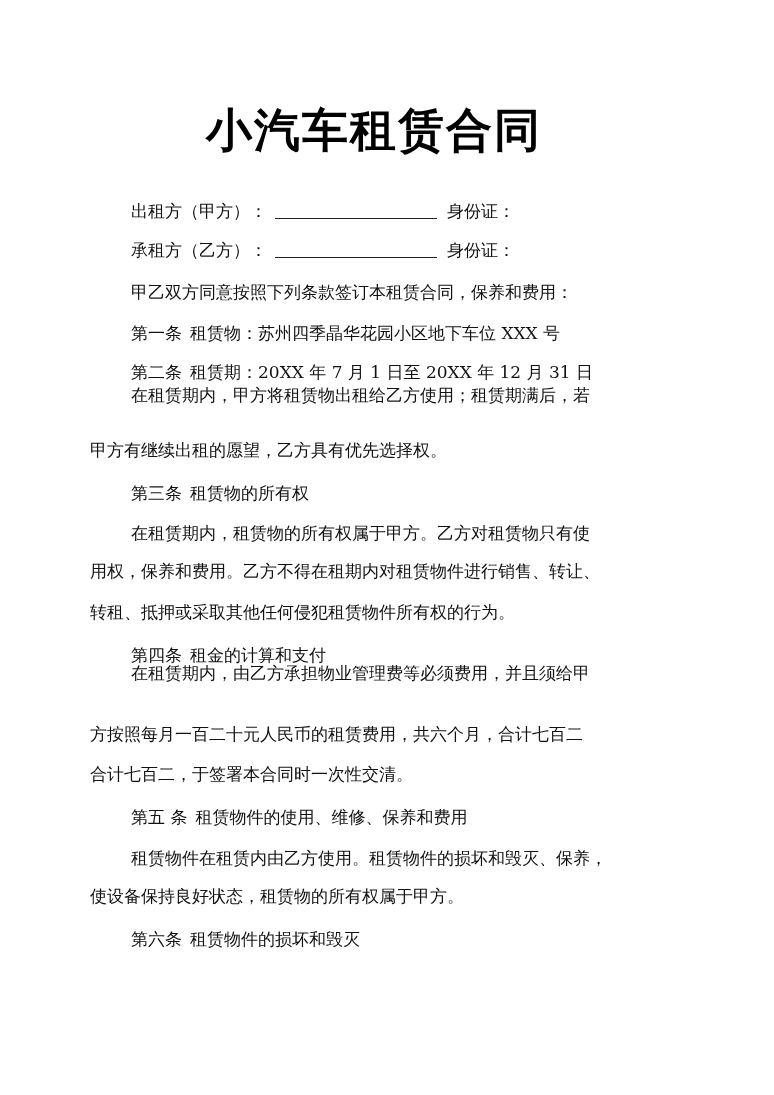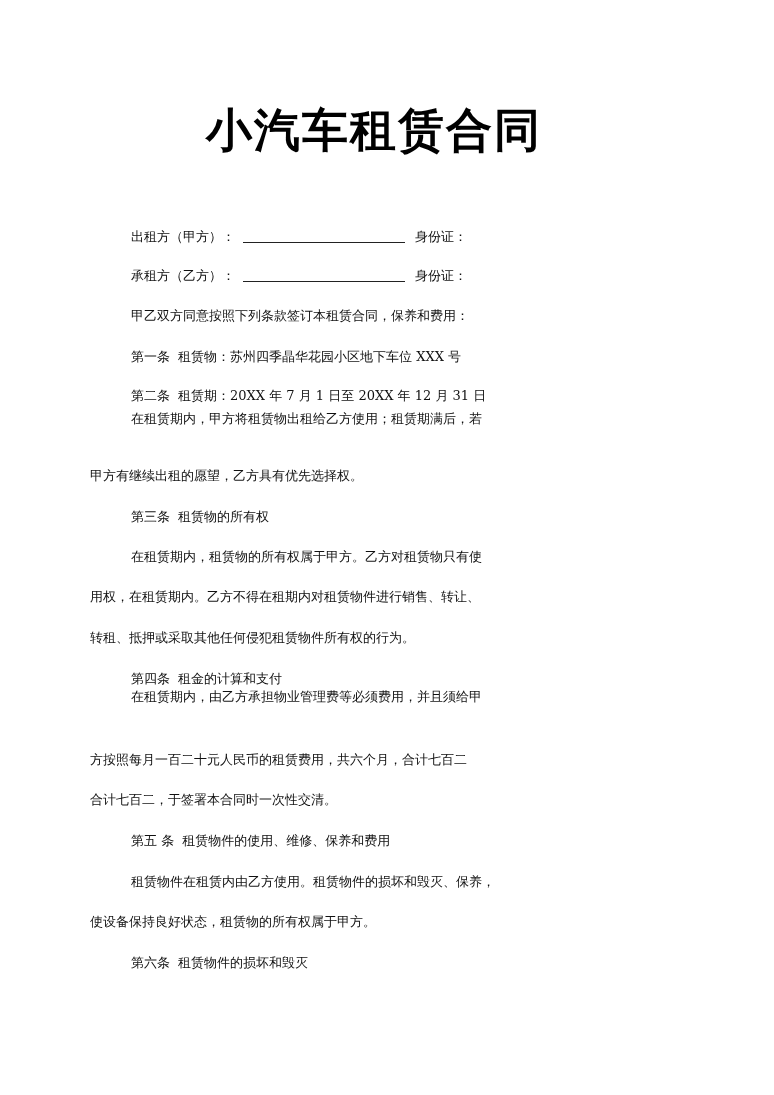--- a/index.html
+++ b/index.html
@@ -1,23 +1,23 @@
 <!DOCTYPE html>
 <html><head>
 <meta charset="utf-8">
 <style>
   html, body { margin: 0; padding: 0; background: #ffffff; }
   body { width: 774px; height: 1095px; position: relative; overflow: hidden;
          font-family: "DejaVu Serif", "Liberation Serif", serif; color: #111; }
   .title { position: absolute; left: 0; width: 748px; top: 100px; text-align: center;
            font-family: "DejaVu Sans", "Liberation Sans", sans-serif; font-weight: bold;
            font-size: 46px; letter-spacing: 2px; line-height: 60px; color: #000; }
-  .line { position: absolute; font-size: 13px; line-height: 26px; white-space: nowrap; margin-top: 24px; }
+  .line { position: absolute; font-size: 17px; line-height: 26px; white-space: nowrap; }
   .ind { left: 131px; }
-  .full { left: 90px; }
+  .full { left: 90px; font-family: Liberation Mono, monospace; }
   .blank { display: inline-block; width: 162px; border-bottom: 1px solid #222; height: 20px;
            vertical-align: -2px; margin: 0 10px 0 8px; }
   .sep { display: inline-block; width: 8px; }
 </style>
 </head>
 <body>
 
 <div>
   <div class="title">小汽车租赁合同</div>
 
@@ -31,21 +31,21 @@
   <div class="line ind" style="top:279px">甲乙双方同意按照下列条款签订本租赁合同，保养和费用：</div>
 
   <div class="line ind" style="top:320px"><span>第一条</span><span class="sep"></span><span>租赁物：苏州四季晶华花园小区地下车位 XXX 号</span></div>
 
   <div class="line ind" style="top:359px"><span>第二条</span><span class="sep"></span><span>租赁期：20XX 年 7 月 1 日至 20XX 年 12 月 31 日</span></div>
   <div class="line ind" style="top:382px">在租赁期内，甲方将租赁物出租给乙方使用；租赁期满后，若</div>
   <div class="line full" style="top:439px">甲方有继续出租的愿望，乙方具有优先选择权。</div>
 
   <div class="line ind" style="top:480px"><span>第三条</span><span class="sep"></span><span>租赁物的所有权</span></div>
   <div class="line ind" style="top:520px">在租赁期内，租赁物的所有权属于甲方。乙方对租赁物只有使</div>
-  <div class="line full" style="top:560px">用权，在租赁期内。乙方不得在租期内对租赁物件进行销售、转让、</div>
+  <div class="line full" style="top:560px">用权，保养和费用。乙方不得在租期内对租赁物件进行销售、转让、</div>
   <div class="line full" style="top:601px">转租、抵押或采取其他任何侵犯租赁物件所有权的行为。</div>
 
   <div class="line ind" style="top:642px"><span>第四条</span><span class="sep"></span><span>租金的计算和支付</span></div>
   <div class="line ind" style="top:660px">在租赁期内，由乙方承担物业管理费等必须费用，并且须给甲</div>
   <div class="line full" style="top:723px">方按照每月一百二十元人民币的租赁费用，共六个月，合计七百二</div>
   <div class="line full" style="top:763px">合计七百二，于签署本合同时一次性交清。</div>
 
   <div class="line ind" style="top:804px"><span>第五 条</span><span class="sep"></span><span>租赁物件的使用、维修、保养和费用</span></div>
   <div class="line ind" style="top:845px">租赁物件在租赁内由乙方使用。租赁物件的损坏和毁灭、保养，</div>
   <div class="line full" style="top:885px">使设备保持良好状态，租赁物的所有权属于甲方。</div>

